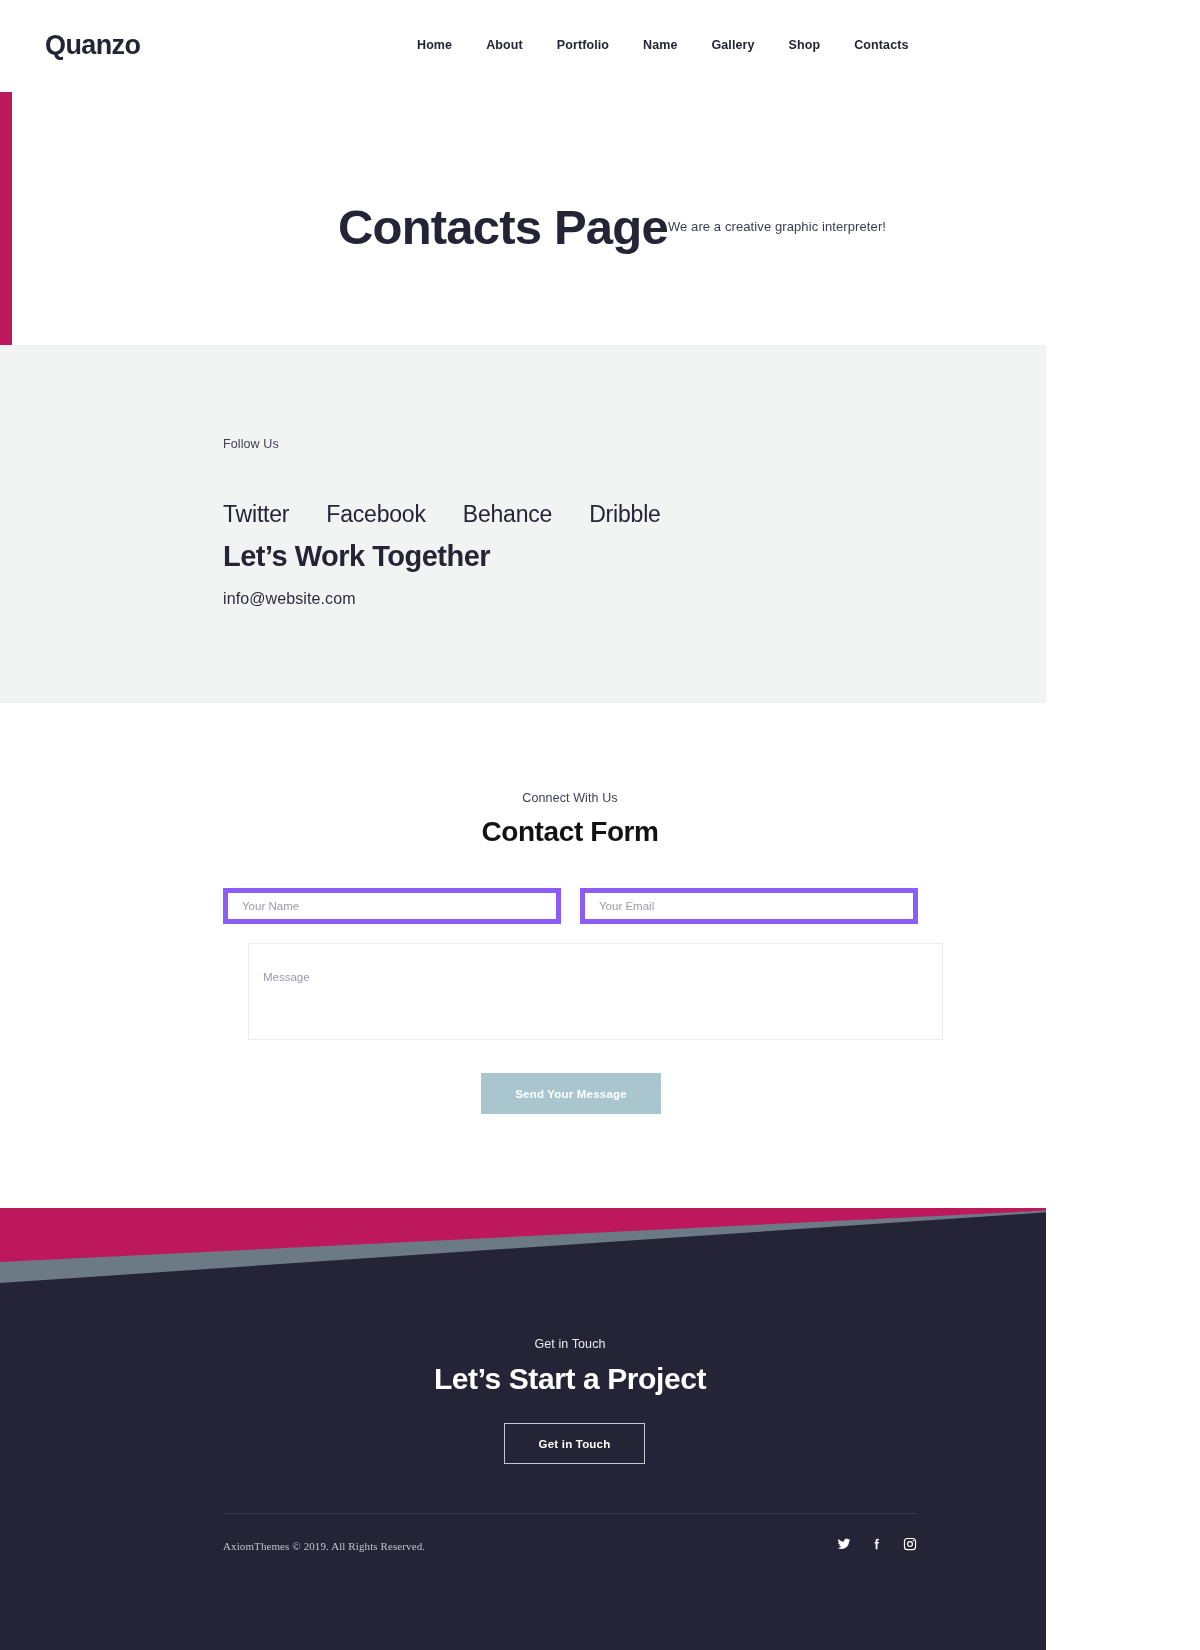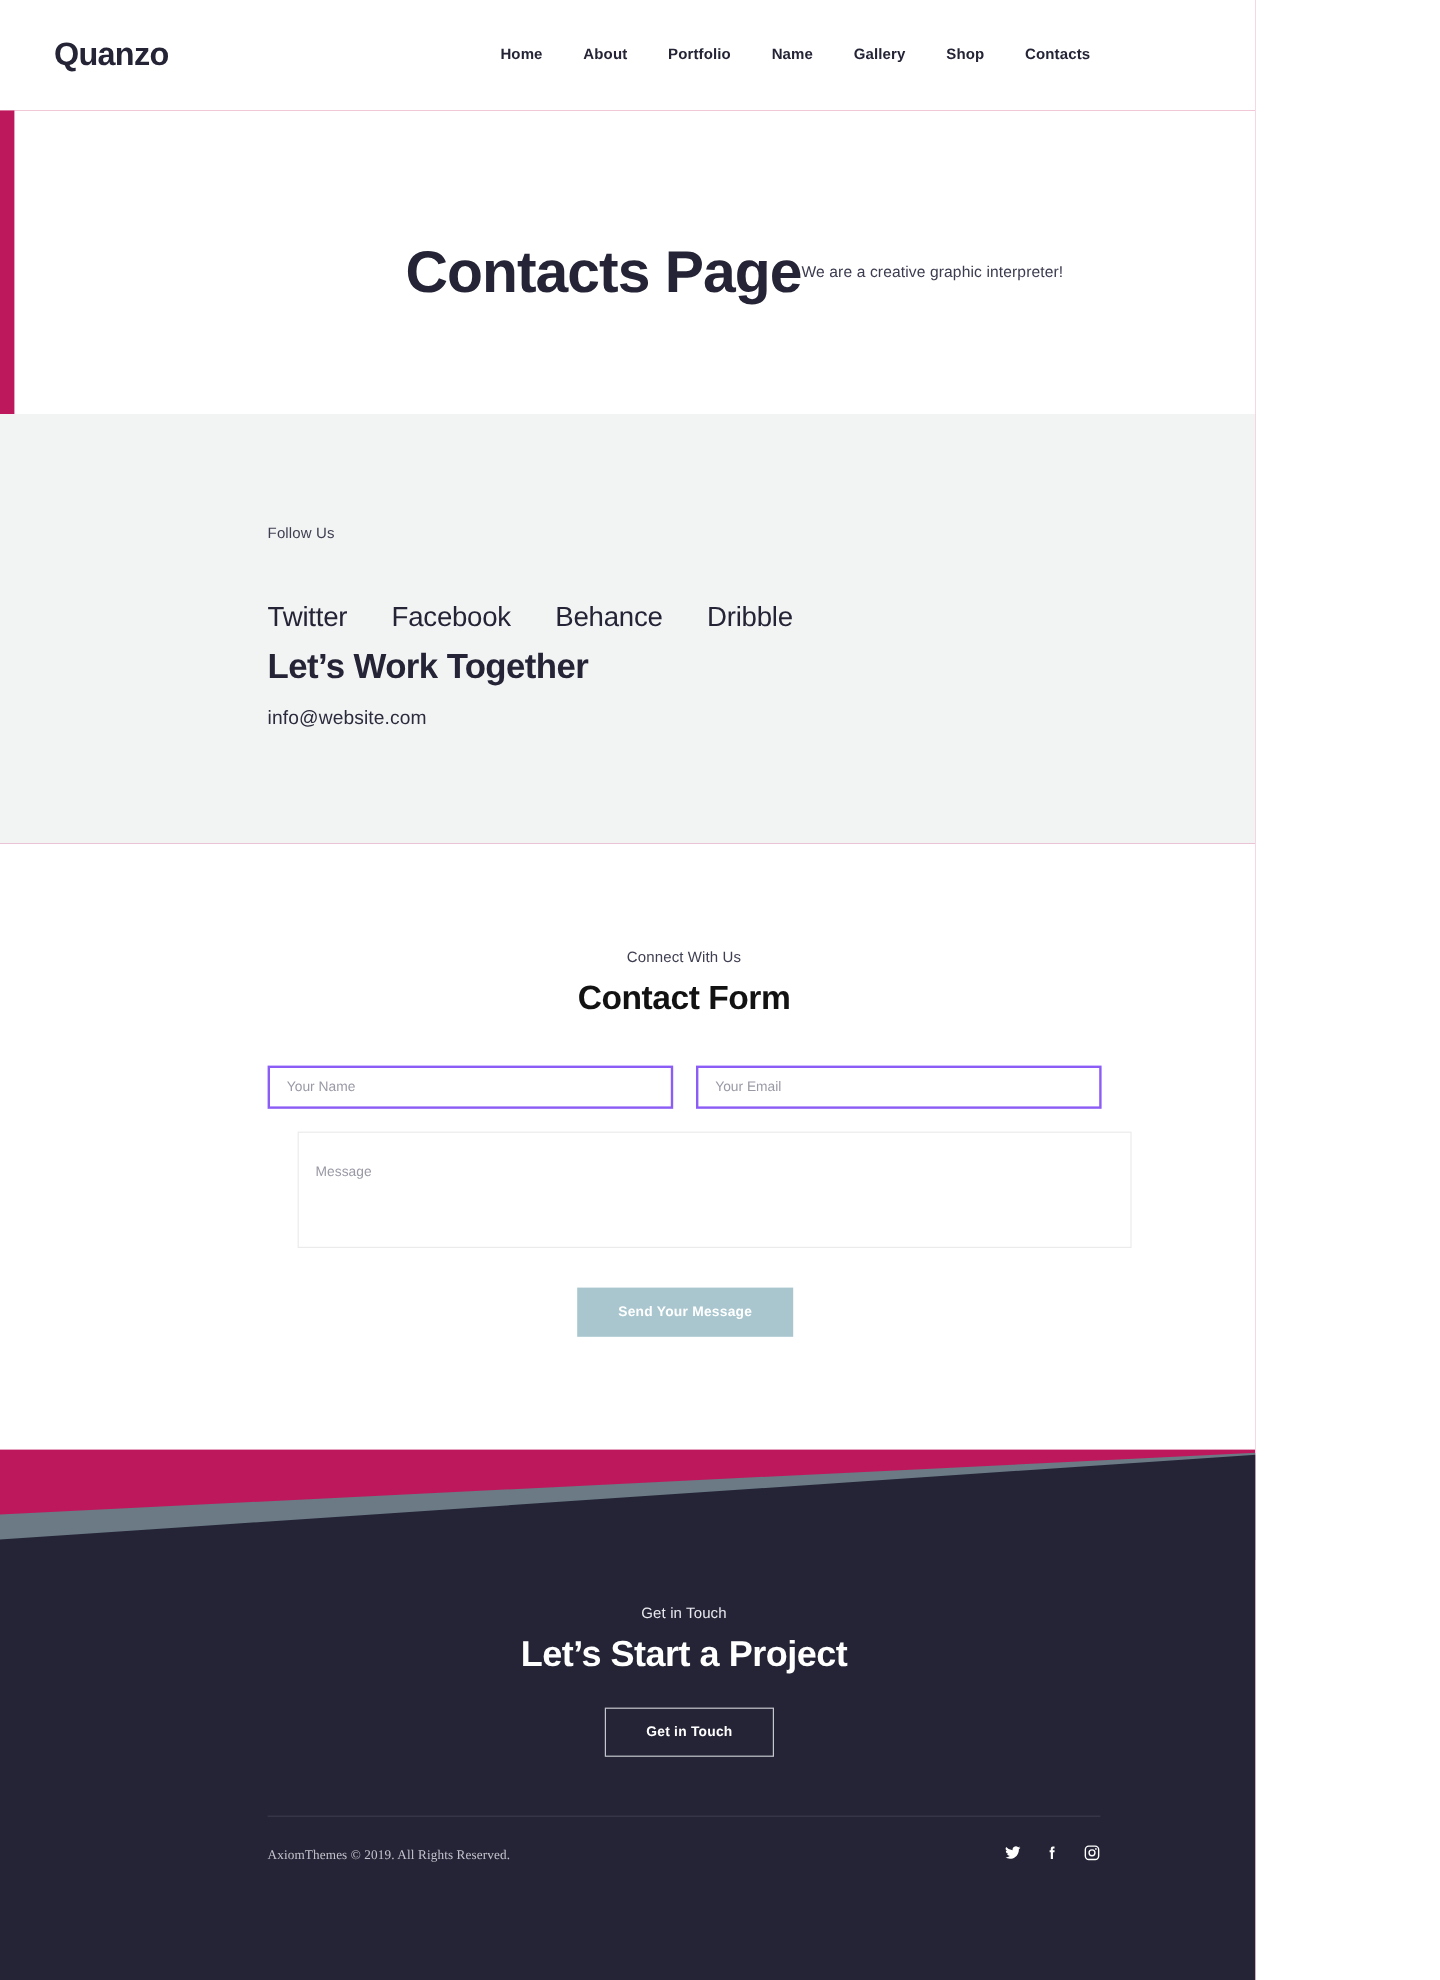--- a/index.html
+++ b/index.html
@@ -92,21 +92,21 @@
   }
   .form-title {
     position: absolute; top: 113px; left: 0; width: 1140px; text-align: center;
     font-size: 28px; font-weight: 700; color: #121212; letter-spacing: -0.4px;
   }
   .fields {
     position: absolute; top: 185px; left: 223px; width: 695px;
     display: flex; justify-content: space-between;
   }
   .field {
-    width: 338px; height: 36px; border: 2px solid #8b5cf6; background: #fff;
+    width: 338px; height: 36px; border: 5px solid #8b5cf6; background: #fff;
     display: flex; align-items: center; padding: 0 14px;
   }
   .field input {
     border: none; outline: none; width: 100%;
     font-size: 11.5px; font-family: "Liberation Sans", sans-serif; color: #2b2b3d;
     background: transparent;
   }
   .field input::placeholder { color: #9a9aa6; opacity: 1; }
   .message-wrap {
     position: absolute; top: 240px; left: 223px;

